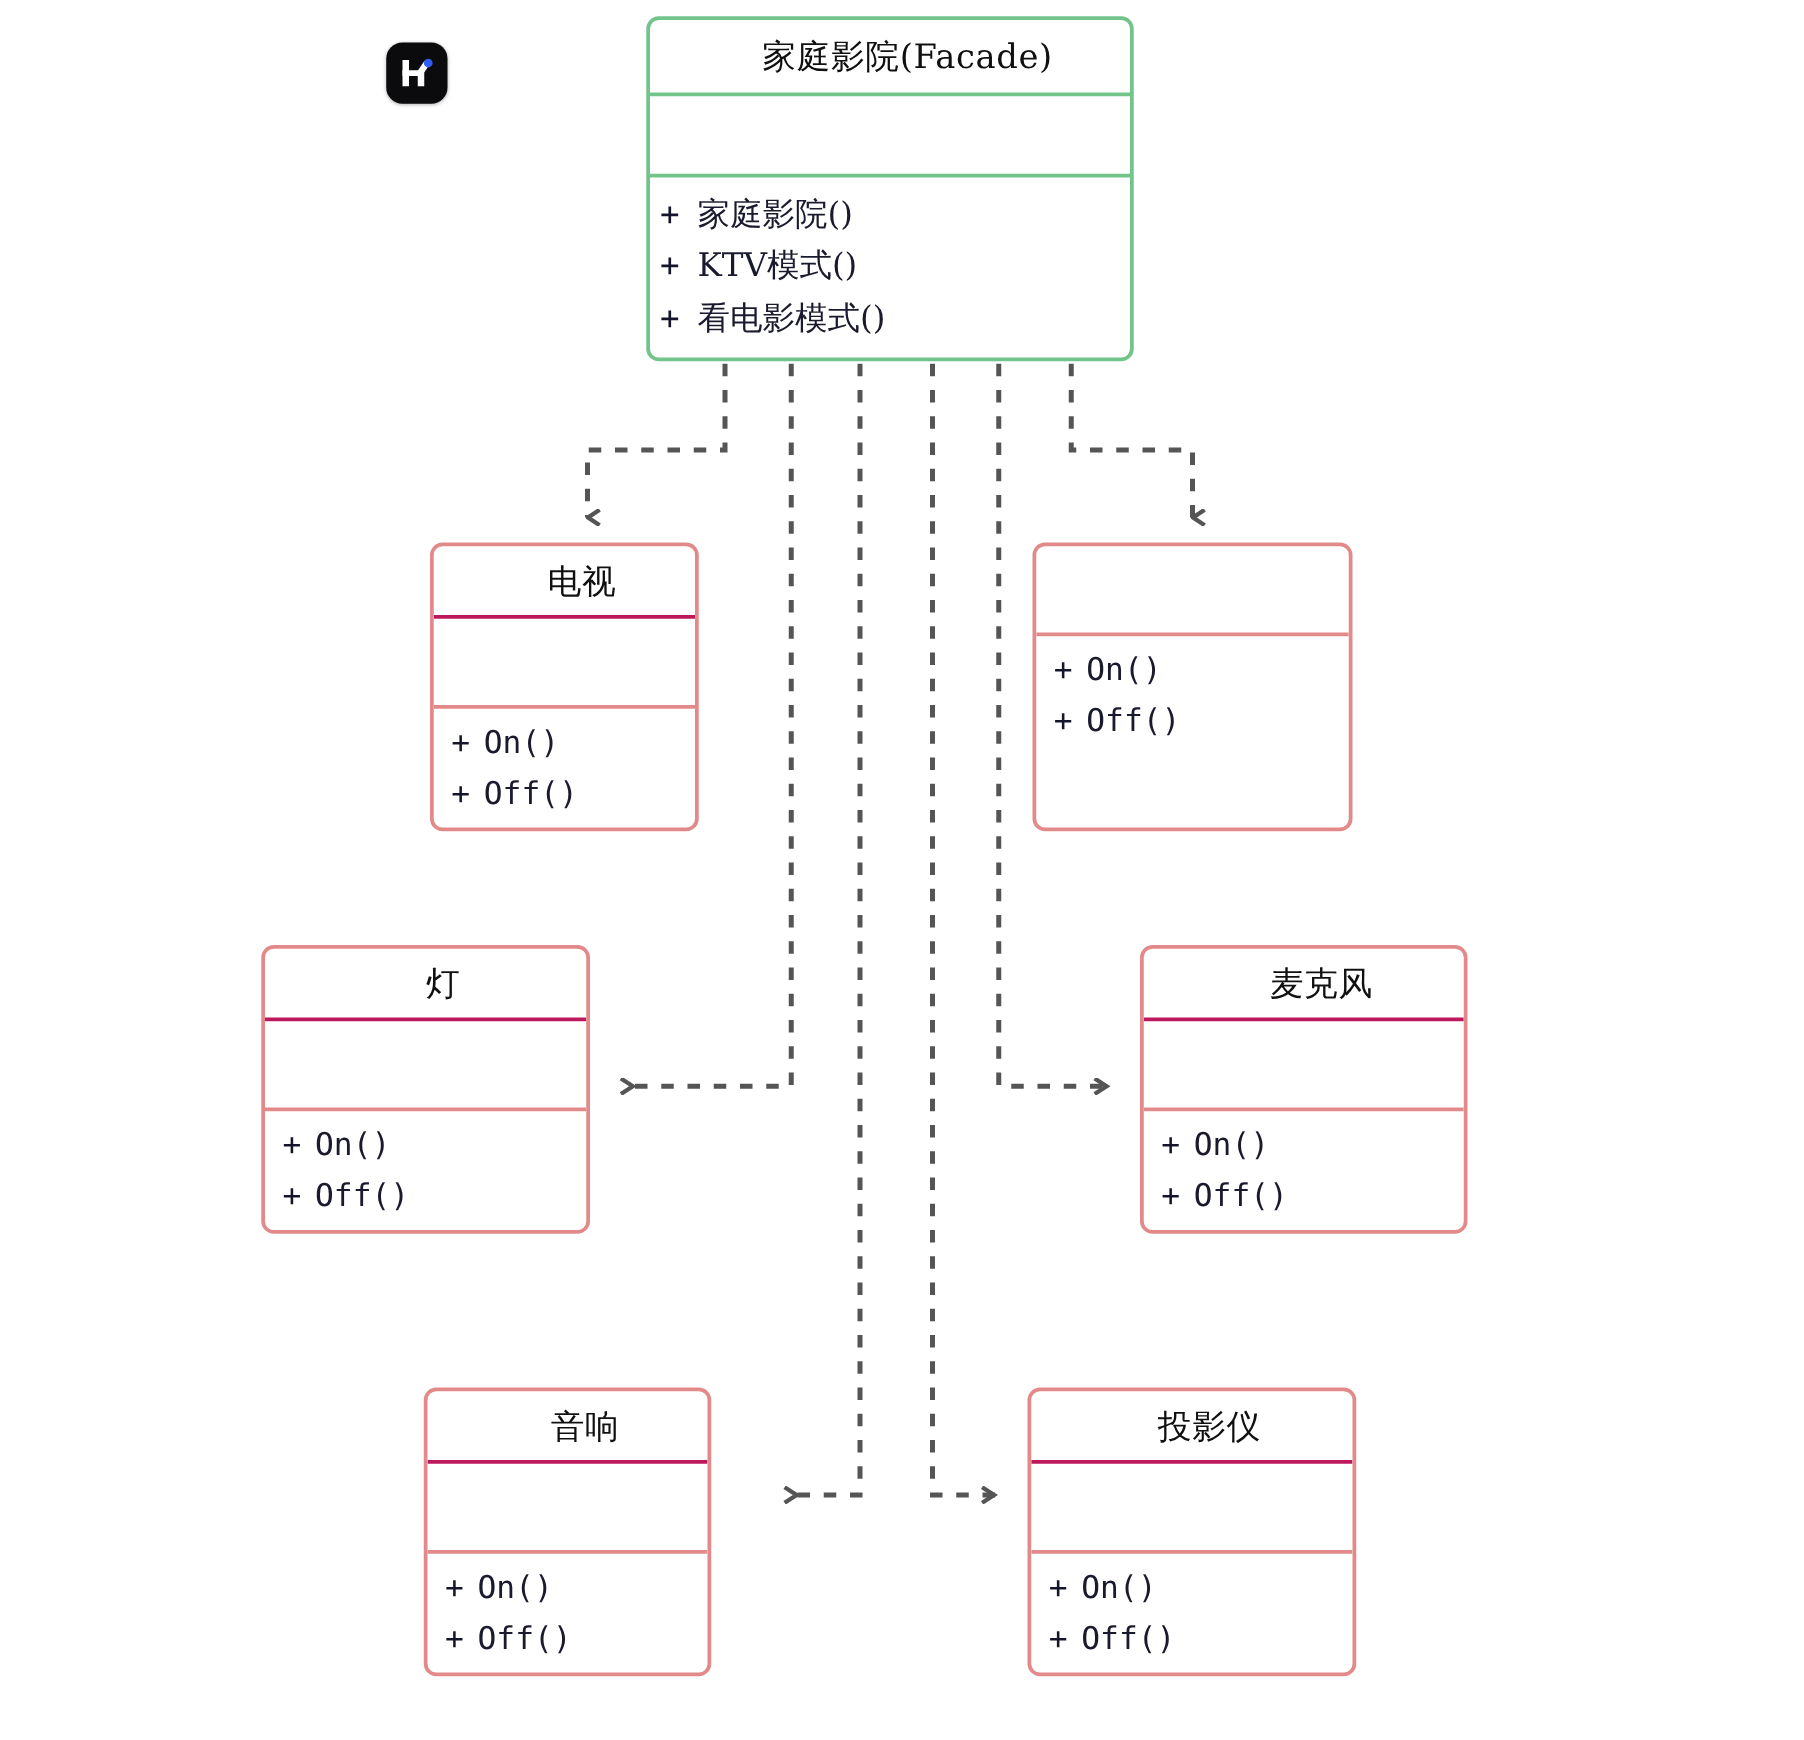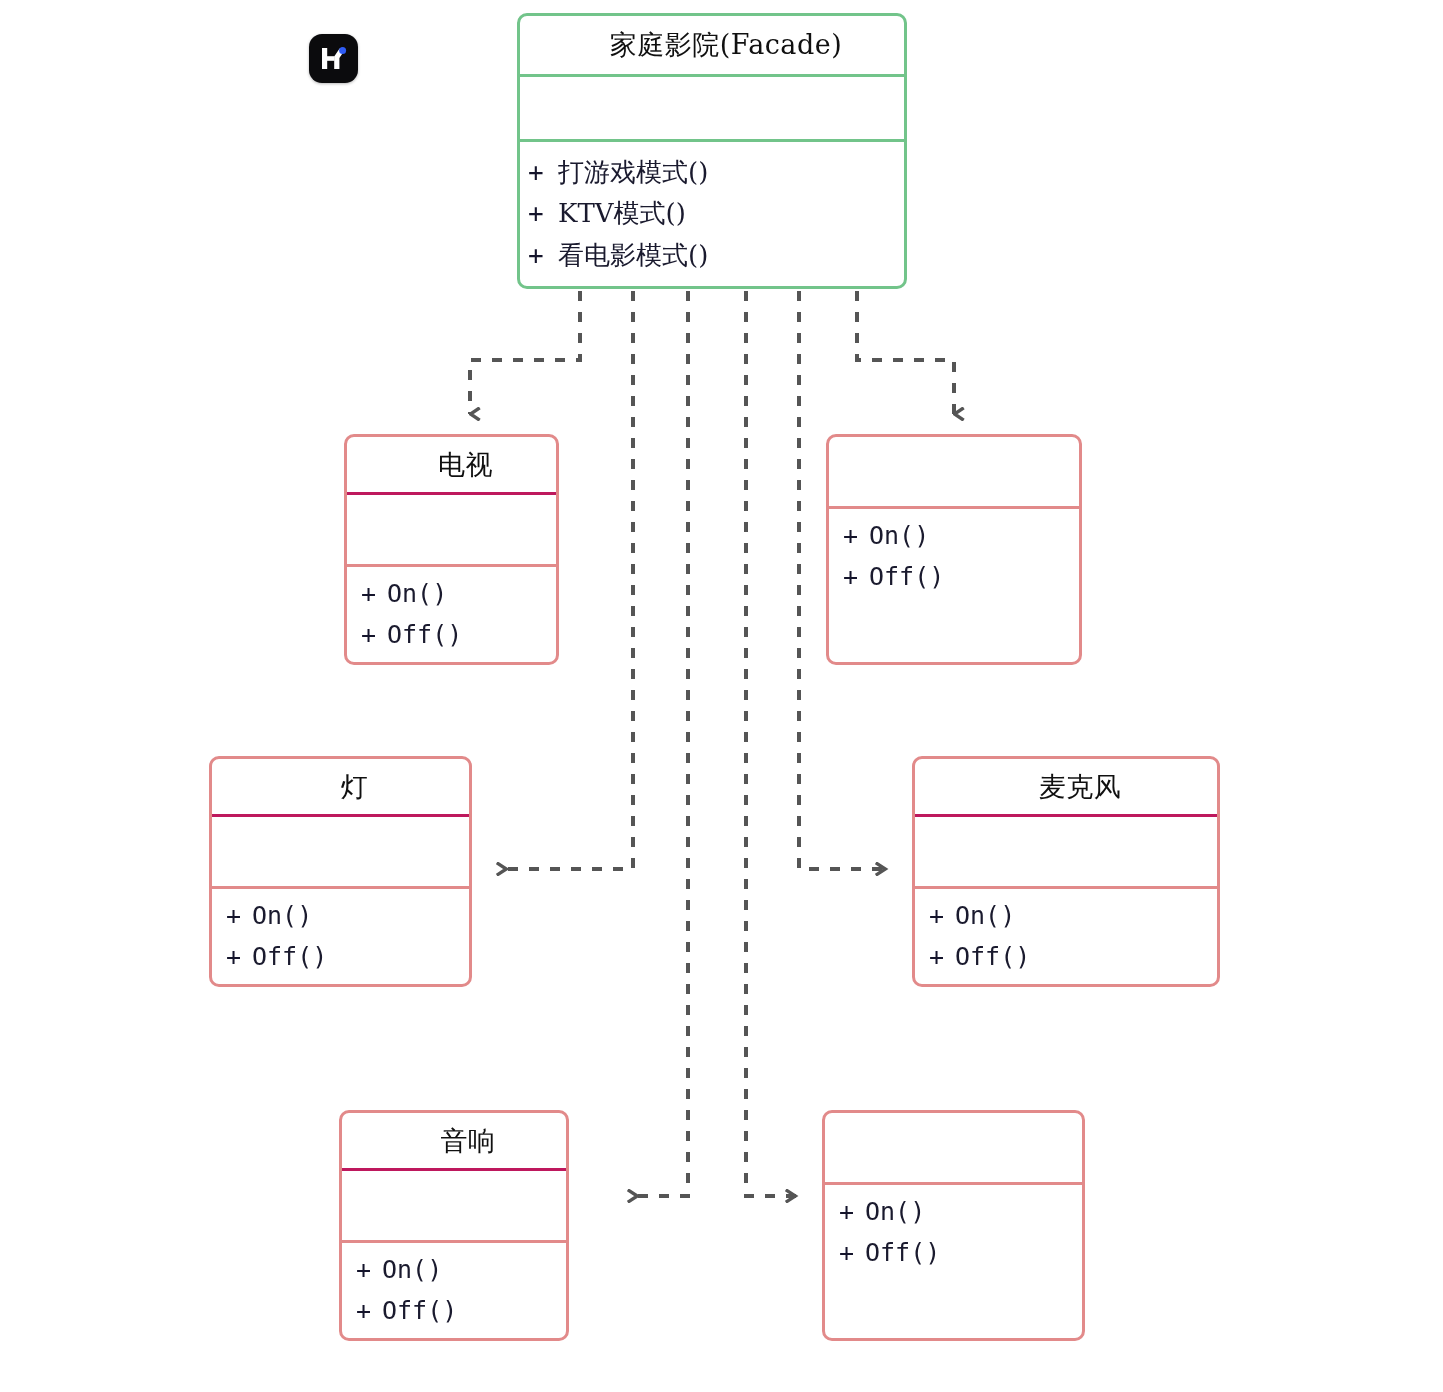--- a/index.html
+++ b/index.html
@@ -119,21 +119,21 @@
 
   
   #class-facade   { left: 517px;  top: 13px;   width: 390px; height: 276px; }
   #class-facade   .uml-name-row  { height: 61px; }
   #class-facade   .uml-attr-row  { height: 65px; }
   #class-facade   .uml-method-row{ height: 144px; padding-left: 8px; }
 
   #class-tv       { left: 344px;  top: 434px;  width: 215px; height: 231px; }
   #class-game     { left: 826px;  top: 434px;  width: 256px; height: 231px; }
   #class-lamp     { left: 209px;  top: 756px;  width: 263px; height: 231px; }
-  #class-mic      { left: 912px;  top: 756px;  width: 308px; height: 231px; }
+  #class-mic      { left: 912px;  top: 756px;  width: 262px; height: 231px; }
   #class-speaker  { left: 339px;  top: 1110px; width: 230px; height: 231px; }
   #class-projector{ left: 822px;  top: 1110px; width: 263px; height: 231px; }
 
   .uml-class:not(.is-facade) .uml-name-row   { height: 58px; }
   .uml-class:not(.is-facade) .uml-attr-row   { height: 72px; }
   .uml-class:not(.is-facade) .uml-method-row { height: 95px; }
 </style>
 </head>
 <body>
 
@@ -178,21 +178,21 @@
       <circle cx="33.6" cy="16.4" r="3.5" fill="#2f5cf5"></circle>
     </svg>
   </div>
 
   <div class="uml-class is-facade" id="class-facade">
     <div class="uml-name-row">家庭影院(Facade)</div>
     <div class="uml-attr-row"></div>
     <div class="uml-method-row">
       <div class="uml-method">
         <span class="vis">+</span>
-        <span>打游戏模式()</span>
+        <span>家庭影院()</span>
       </div>
       <div class="uml-method">
         <span class="vis">+</span>
         <span>KTV模式()</span>
       </div>
       <div class="uml-method">
         <span class="vis">+</span>
         <span>看电影模式()</span>
       </div>
     </div>
@@ -266,20 +266,21 @@
         <span>On()</span>
       </div>
       <div class="uml-method">
         <span class="vis">+</span>
         <span>Off()</span>
       </div>
     </div>
   </div>
 
   <div class="uml-class" id="class-projector">
+    <div class="uml-name-row">投影仪</div>
     <div class="uml-attr-row"></div>
     <div class="uml-method-row">
       <div class="uml-method">
         <span class="vis">+</span>
         <span>On()</span>
       </div>
       <div class="uml-method">
         <span class="vis">+</span>
         <span>Off()</span>
       </div>

